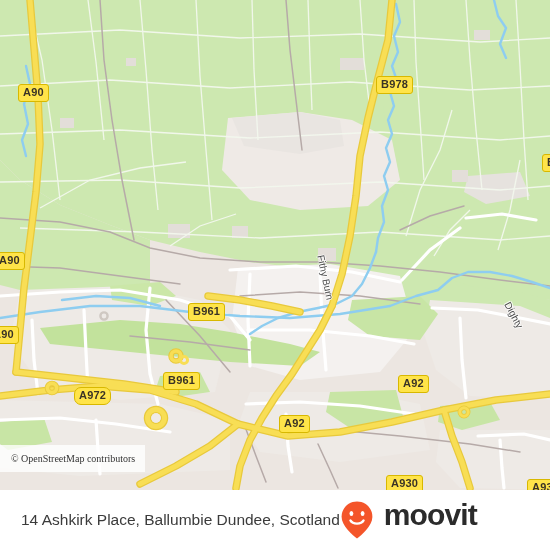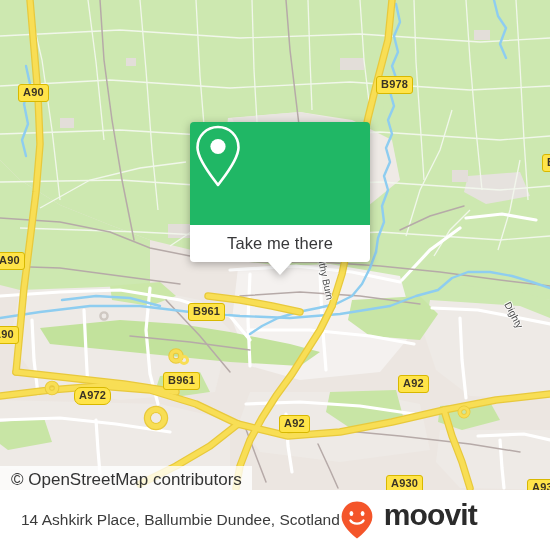--- a/index.html
+++ b/index.html
@@ -99,30 +99,30 @@
     width: 0; height: 0;
     border-left: 12px solid transparent;
     border-right: 12px solid transparent;
     border-top: 13px solid #ffffff;
   }
 
   
   #osm-attrib {
     position: absolute;
     left: 0;
-    top: 466px;
+    top: 445px;
     height: 27px;
     background: rgba(255,255,255,0.78);
     display: flex;
     align-items: center;
     padding: 0 10px 0 11px;
     box-sizing: border-box;
-    font-size: 17px;
+    font-size: 10px;
     color: #333333;
-    font-family: Liberation Sans, sans-serif;
+    font-family: Liberation Serif, serif;
     white-space: nowrap;
   }
 
   
   #footer {
     position: absolute;
     left: 0;
     top: 490px;
     width: 478px;
     height: 60px;
@@ -344,32 +344,20 @@
     <div class="shield" style="left:163px; top:372px;">B961</div>
     <div class="shield" style="left:74px;  top:387px;border-radius:7px;">A972</div>
     <div class="shield" style="left:398px; top:375px;">A92</div>
     <div class="shield" style="left:279px; top:415px;">A92</div>
     <div class="shield" style="left:386px; top:475px;">A930</div>
     <div class="shield" style="left:527px; top:479px;">A930</div>
 
     <div class="water-label" style="left:326px; top:254px; transform: rotate(78deg); transform-origin: left top;">Fithy Burn</div>
     <div class="water-label" style="left:512px; top:300px; transform: rotate(62deg); transform-origin: left top;">Dighty</div>
 
-    <div id="callout">
-      <div id="callout-green">
-        <svg width="56" height="68" viewBox="0 0 56 68">
-          <path d="M28 5 C16.5 5 7.5 14 7.5 25.4 C7.5 38 23 56 28 63 C33 56 48.5 38 48.5 25.4 C48.5 14 39.5 5 28 5 Z" fill="none" stroke="#ffffff" stroke-width="2.6" stroke-linejoin="round"></path>
-          <circle cx="28" cy="24.5" r="7.6" fill="#ffffff"></circle>
-        </svg>
-      </div>
-      <div id="callout-label-bar">
-        <span id="callout-label">Take me there</span>
-      </div>
-      <div id="callout-tail"></div>
-    </div>
 
     <div id="osm-attrib">
       <span>© OpenStreetMap contributors</span>
     </div>
   </div>
 
   <div id="footer">
     <span id="footer-address">14 Ashkirk Place, Ballumbie Dundee, Scotland</span>
 
     <div id="brand">

